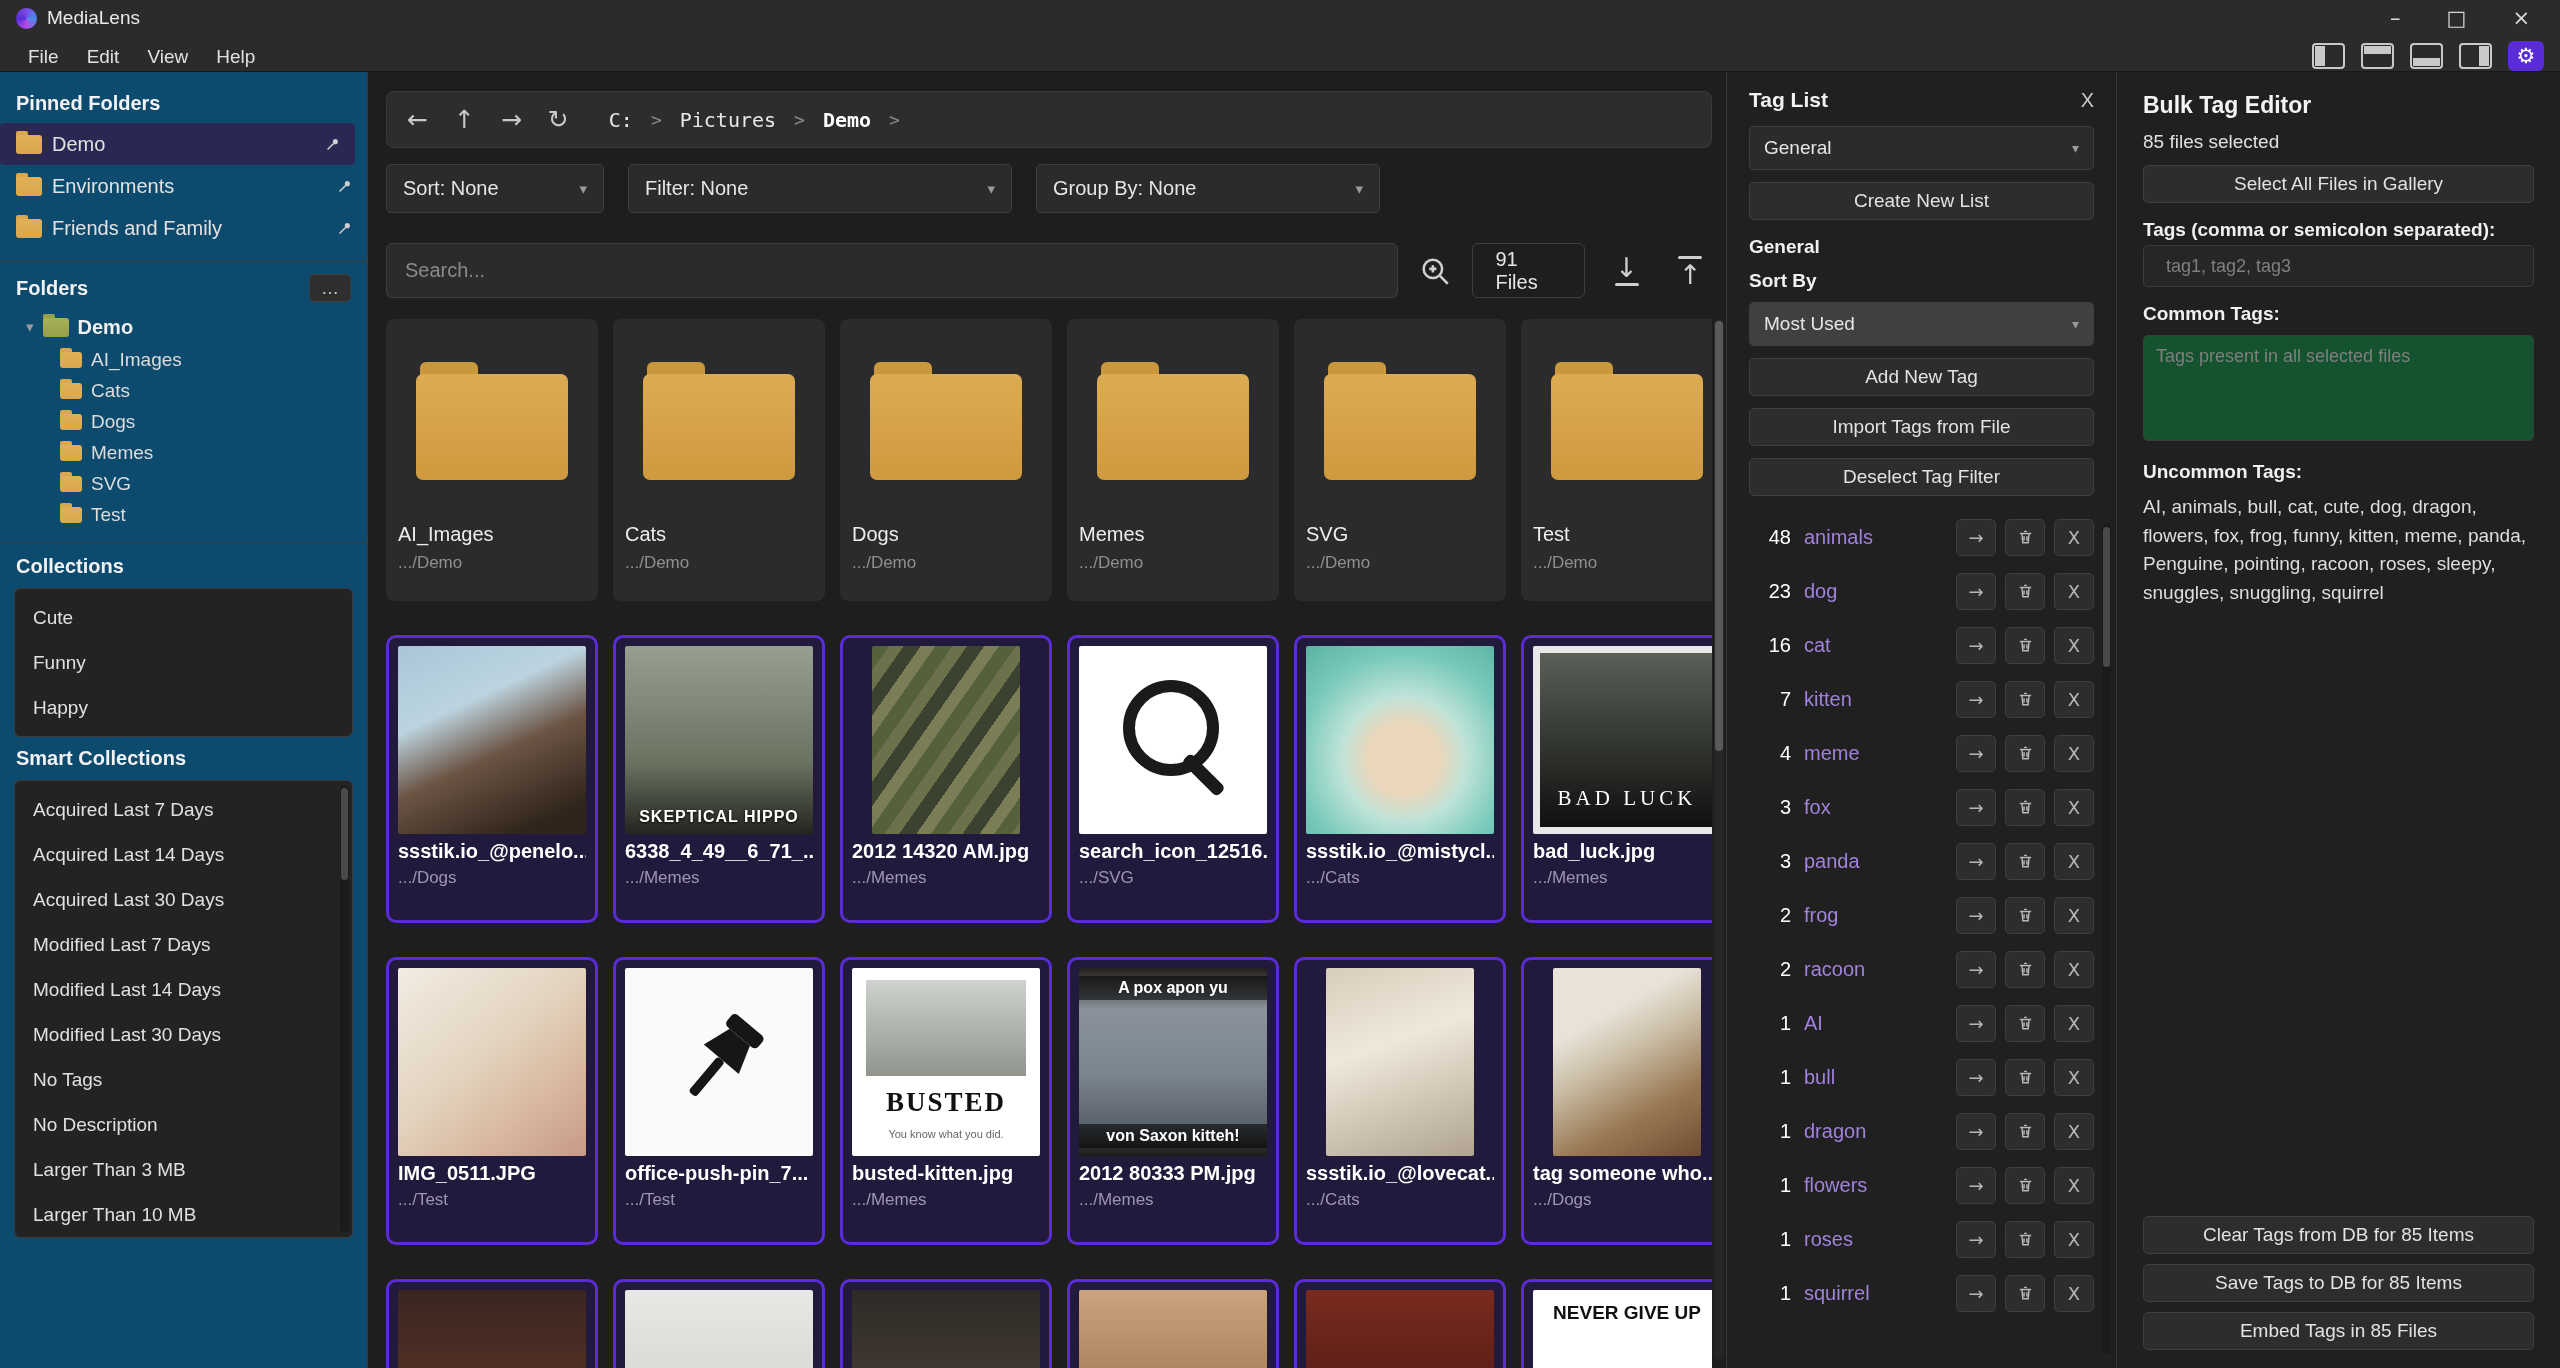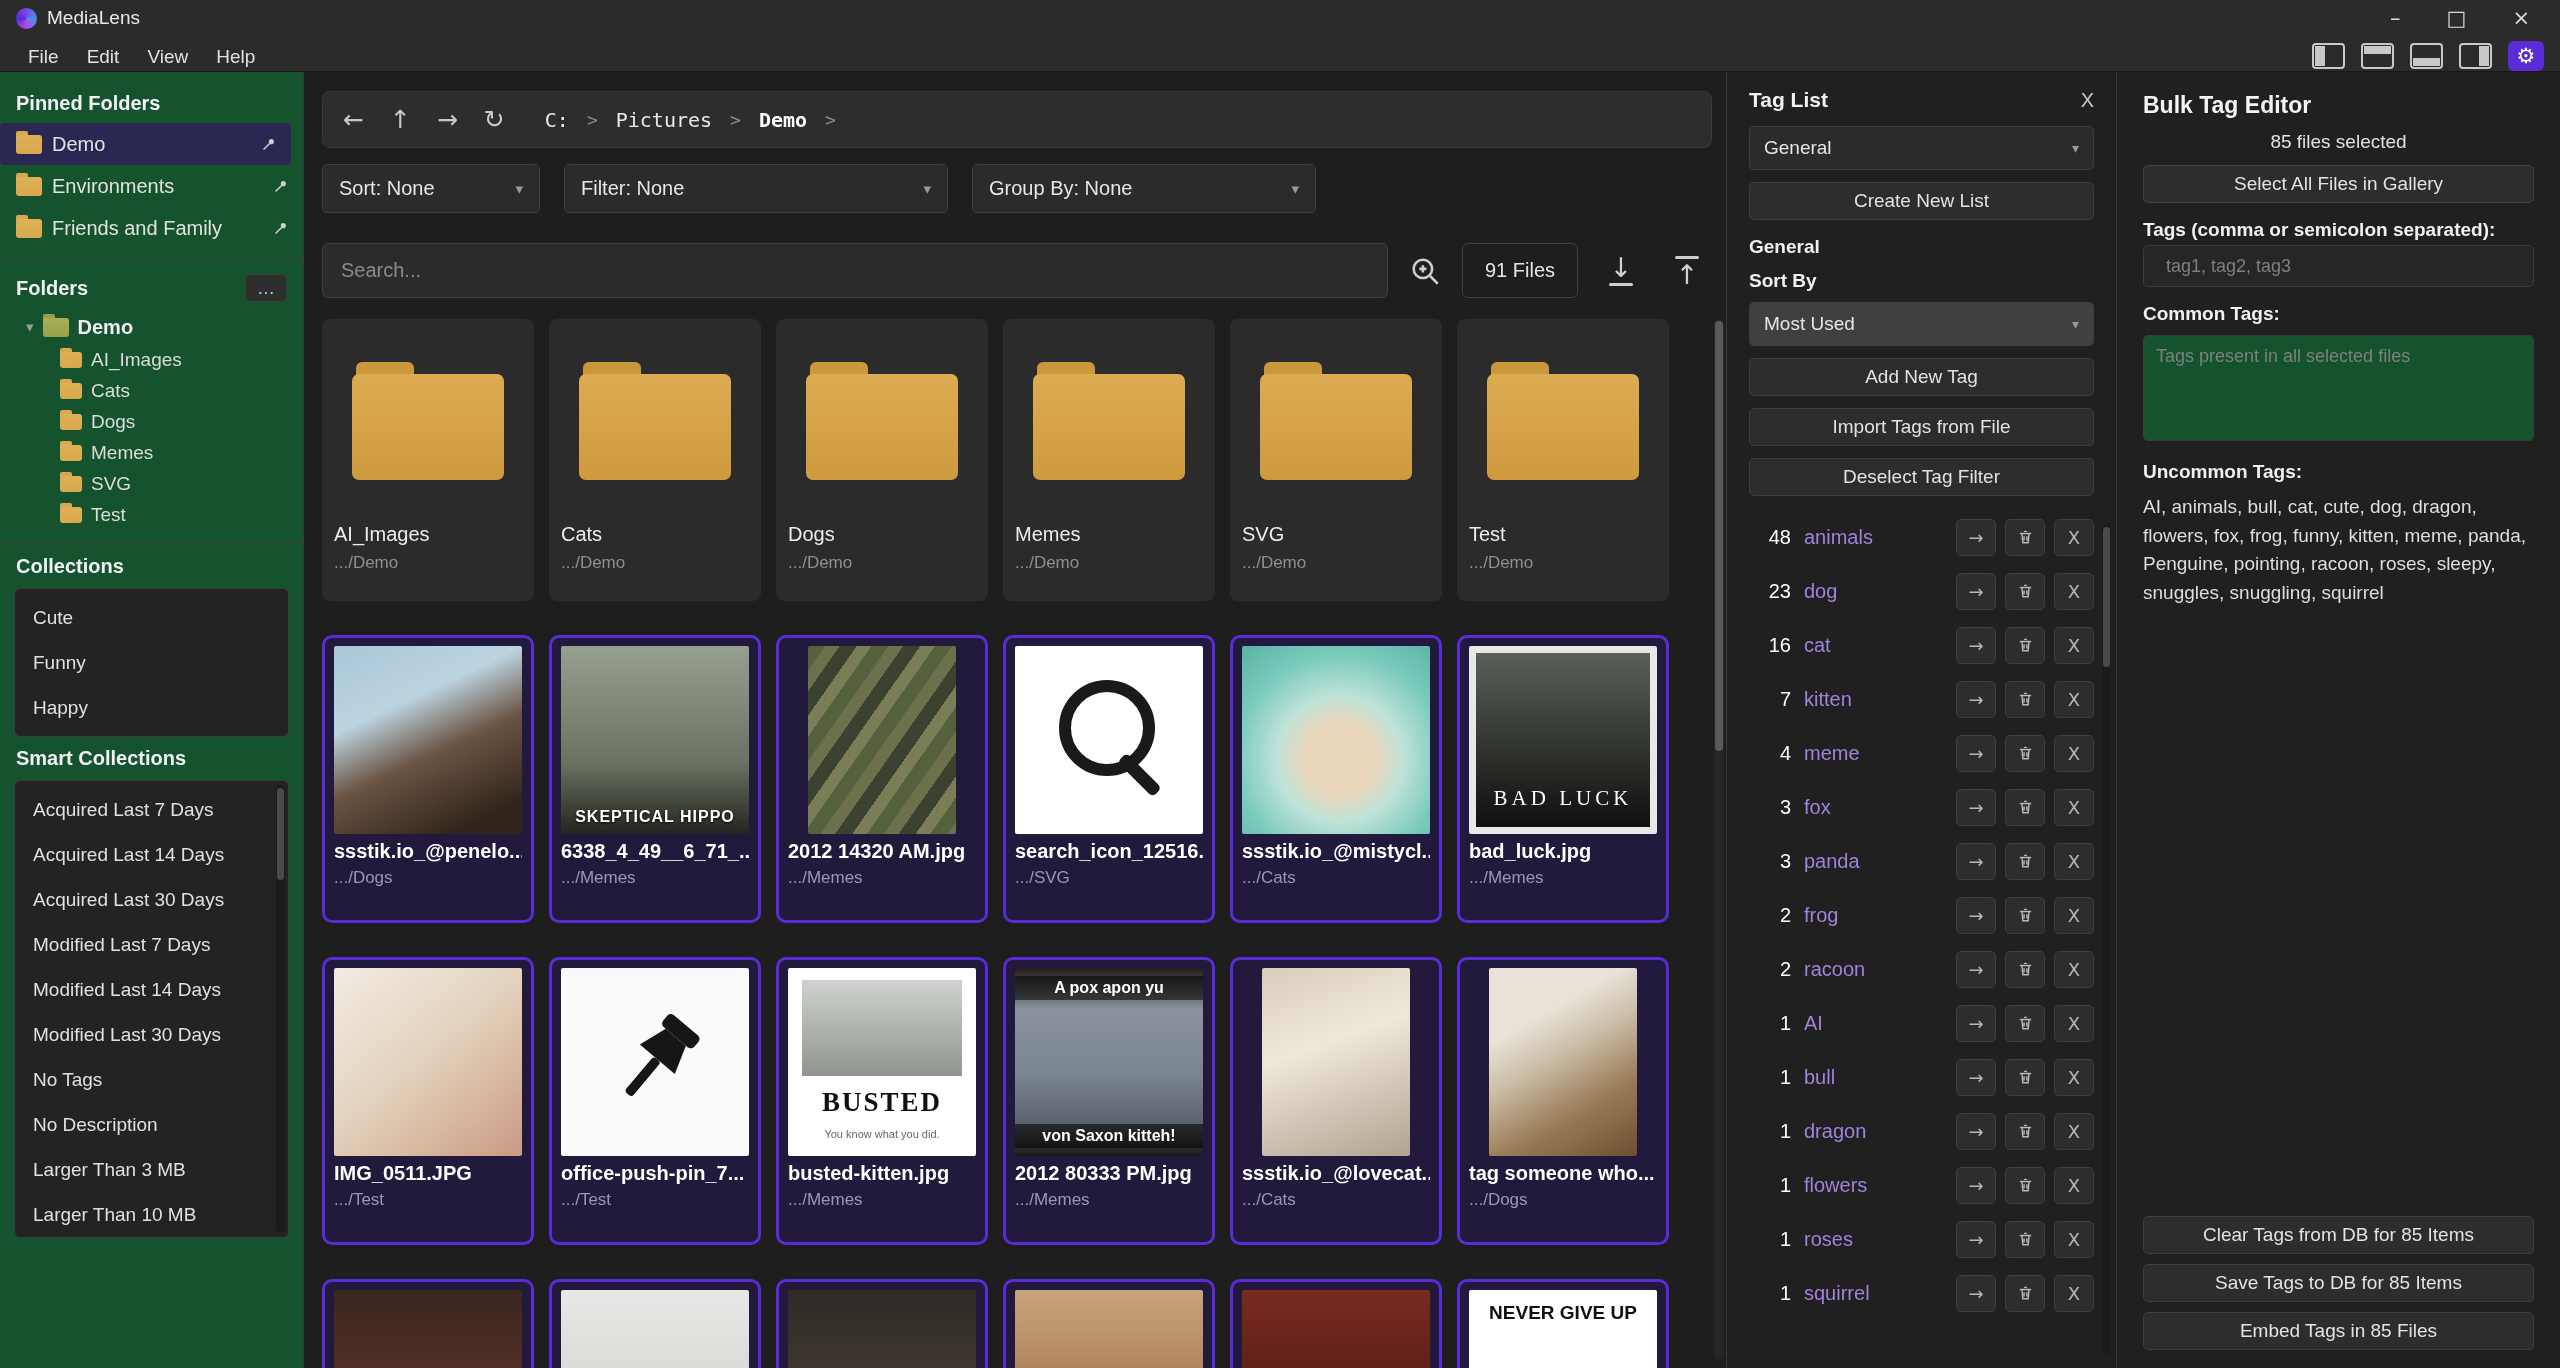--- a/index.html
+++ b/index.html
@@ -23,21 +23,21 @@
   .layout-ic.v-left .fill { left:1px; top:1px; bottom:1px; width:10px; }
   .layout-ic.v-top .fill { left:1px; top:1px; right:1px; height:8px; }
   .layout-ic.v-bottom .fill { left:1px; bottom:1px; right:1px; height:8px; }
   .layout-ic.v-right .fill { right:1px; top:1px; bottom:1px; width:10px; }
   .gear-btn { width:36px; height:30px; background:var(--accent,#5a2cd8); border:none; border-radius:6px; color:#fff; font-size:21px; line-height:1; font-family:"DejaVu Sans",sans-serif; }
 
   
   .content { flex:1; display:flex; min-height:0; }
 
   
-  .sidebar { width:304px; flex:none; background:#14532d; border-right:1px solid #383838; padding-top:10px; overflow:hidden; }
+  .sidebar { width:368px; flex:none; background:#0c4a6e; border-right:1px solid #383838; padding-top:10px; overflow:hidden; }
   .section-h { font-size:20px; font-weight:700; color:#f2f2f2; margin:10px 16px 8px; display:flex; align-items:center; }
   .divider { border-top:1px solid #3a3a3a; margin:12px 0; }
   .pinned-item { height:42px; display:flex; align-items:center; gap:10px; padding:0 14px 0 16px; font-size:20px; color:#e2e2e2; }
   .pinned-item.active { background:#2b2753; border-radius:4px; margin-right:12px; }
   .folder-ic { width:26px; height:19px; position:relative; flex:none; }
   .folder-ic::before { content:""; position:absolute; top:-4px; left:0; width:12px; height:6px; background:var(--folder,#d9a84e); border-radius:2px 2px 0 0; }
   .folder-ic::after { content:""; position:absolute; inset:0; background:linear-gradient(#dfb055,var(--folder,#d9a84e)); border-radius:3px; }
   .folder-ic.green::before { background:var(--folder-root,#97a04a); }
   .folder-ic.green::after { background:linear-gradient(#a6b055,var(--folder-root,#97a04a)); }
   .pin-ic { margin-left:auto; display:flex; }
@@ -141,21 +141,21 @@
   .tag-count { width:42px; text-align:right; font-size:20px; color:#ffffff; }
   .tag-name { font-size:20px; color:var(--tag,#a182dc); margin-left:4px; white-space:nowrap; overflow:hidden; }
   .mini { width:40px; height:37px; background:#2d2d2d; border:1px solid #3f3f3f; border-radius:5px; color:#b8b8b8; font-size:18px; display:flex; align-items:center; justify-content:center; flex:none; font-family:"DejaVu Sans",sans-serif; }
   .tag-row .mini.first { margin-left:auto; }
   .tp-scroll { position:absolute; right:5px; top:452px; bottom:14px; width:9px; background:#1b1b1b; border-radius:4px; }
   .tp-scroll .thumb-bar { position:absolute; top:3px; left:1px; right:1px; height:140px; background:#4a4a4a; border-radius:4px; }
 
   
   .bulkpanel { width:444px; flex:none; border-left:1px solid #383838; background:#202020; padding:20px 26px; position:relative; overflow:hidden; }
   .bp-title { font-size:23px; font-weight:700; color:#f4f4f4; }
-  .bp-selected { font-size:19px; color:#e0e0e0; margin-top:12px;text-align:center; }
+  .bp-selected { font-size:19px; color:#e0e0e0; margin-top:12px; }
   .text-input { width:100%; height:42px; background:#262626; border:1px solid #3c3c3c; border-radius:5px; color:#e4e4e4; font-size:18px; padding:0 22px; outline:none; margin-top:4px; font-family:"Liberation Sans",sans-serif; }
   .text-input::placeholder { color:#7f7f7f; }
   .text-area { width:100%; height:106px; background:#14532d; border:1px solid #3c3c3c; border-radius:5px; color:#e4e4e4; font-size:18px; padding:10px 12px; outline:none; resize:none; margin-top:10px; font-family:"Liberation Sans",sans-serif; }
   .text-area::placeholder { color:#7f7f7f; }
   .uncommon-text { font-size:19px; color:#dedede; line-height:1.5; margin-top:10px; }
   .bp-bottom { position:absolute; left:26px; right:26px; bottom:18px; display:flex; flex-direction:column; gap:10px; }
   .bp-bottom .panel-btn { margin-top:0; }
 </style>
 </head>
 <body>

